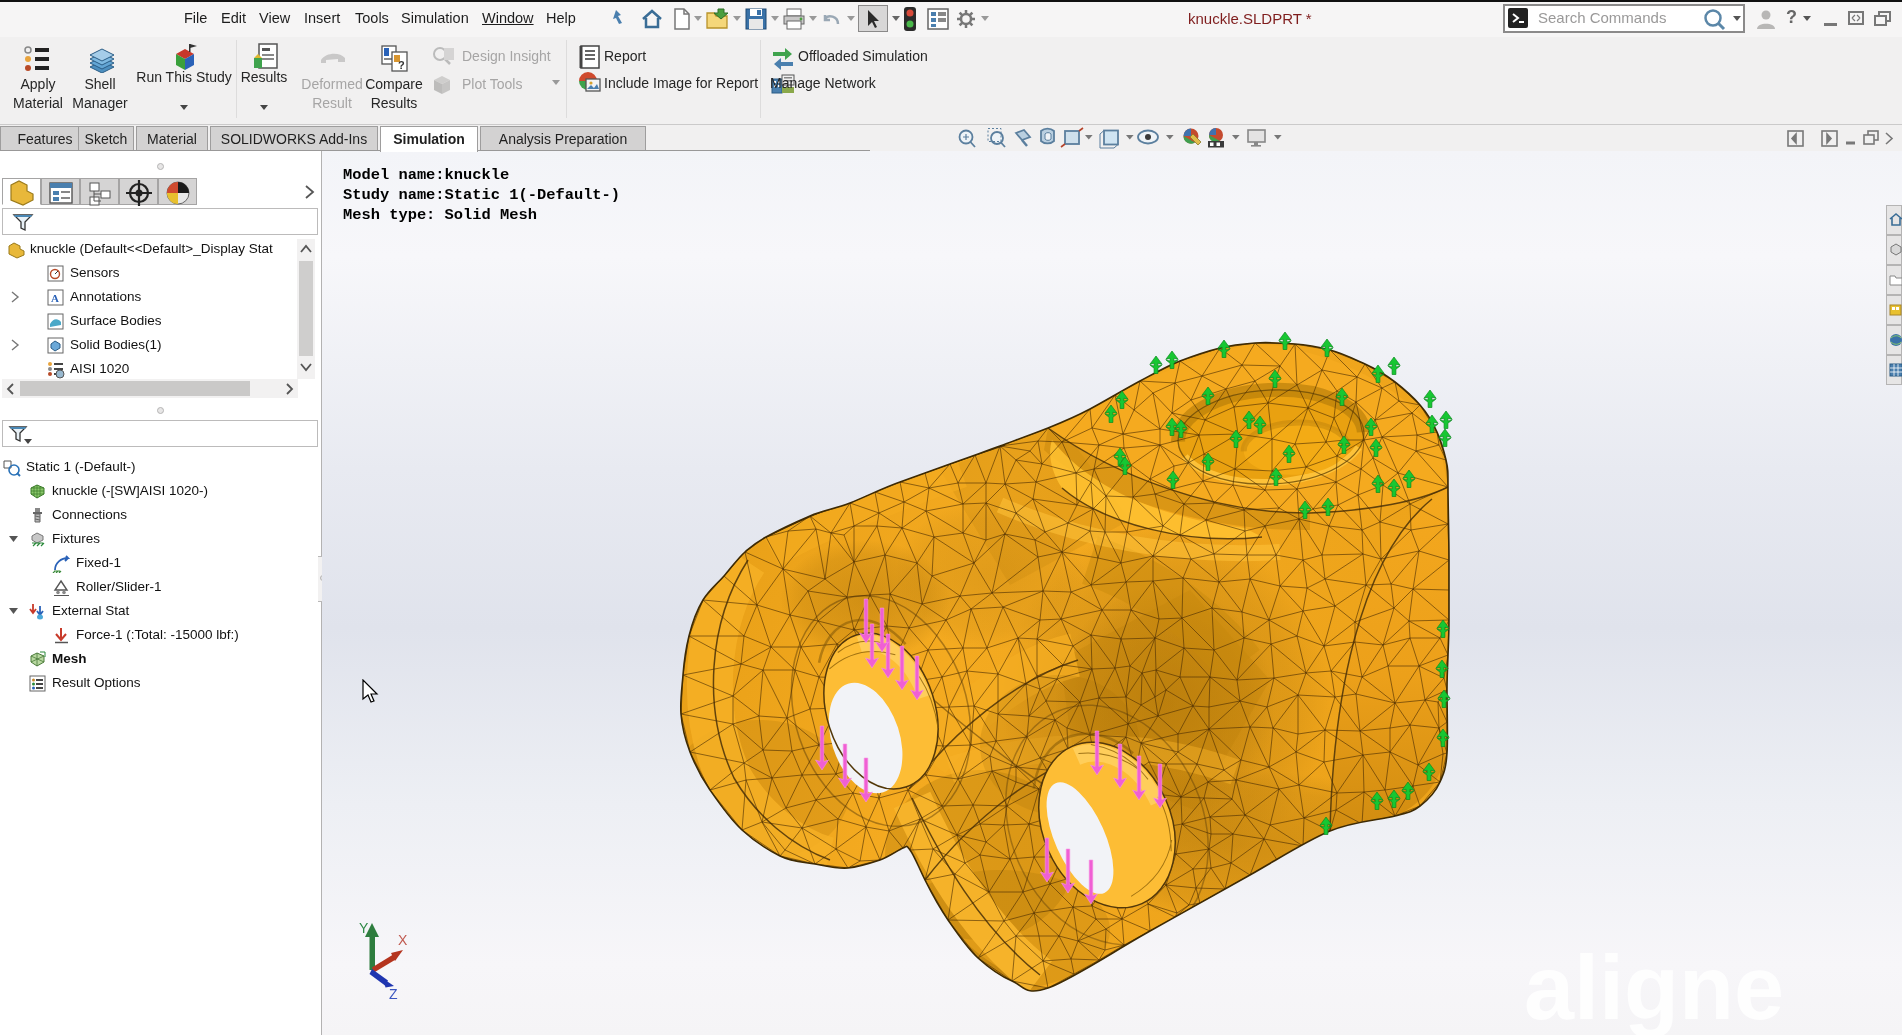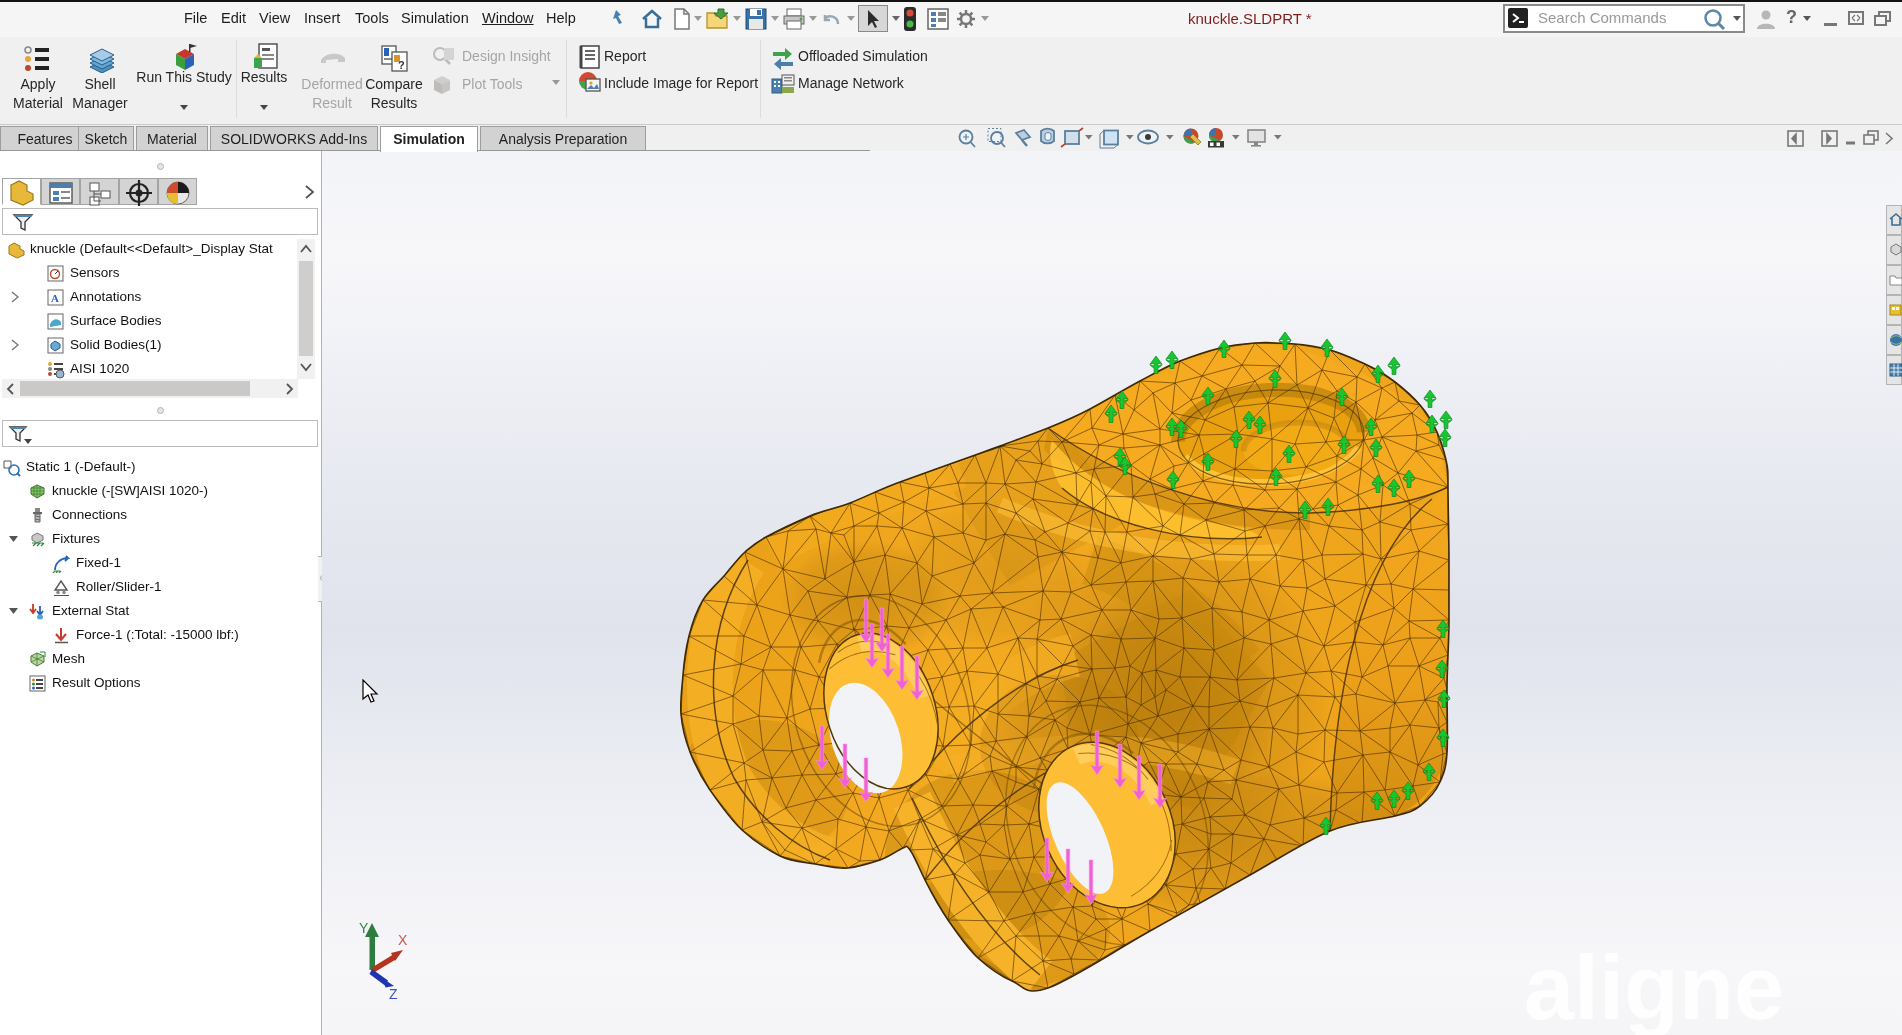--- a/index.html
+++ b/index.html
@@ -245,21 +245,21 @@
 <rect x="2" y="8" width="10" height="14" fill="#4a7fae" stroke="#2a5d86"></rect>
     <rect x="4" y="10" width="2" height="2" fill="#fff"></rect>
     <rect x="8" y="10" width="2" height="2" fill="#fff"></rect>
     <rect x="4" y="14" width="2" height="2" fill="#fff"></rect>
     <rect x="8" y="14" width="2" height="2" fill="#fff"></rect>
 <rect x="12" y="4" width="12" height="10" fill="#f0f0f0" stroke="#555"></rect>
     <rect x="14" y="6" width="8" height="1.5" fill="#888"></rect>
     <rect x="14" y="9" width="8" height="1.5" fill="#888"></rect>
 <path d="M 12 16 L 24 16 L 24 22 L 12 22 Z" fill="#8aa84a"></path>
   </svg>
-<div class="rlabel" style="left:798px;top:75px;">Manage Network</div>
+<div class="rlabel" style="left:770px;top:75px;">Manage Network</div>
 
 <div id="tabrow"></div>
 <div class="tab" style="left:0;width:90px;">Features</div>
 <div class="tab" style="left:78px;width:56px;">Sketch</div>
 <div class="tab" style="left:136px;width:72px;">Material</div>
 <div class="tab" style="left:210px;width:168px;">SOLIDWORKS Add-Ins</div>
 <div class="tab" style="left:380px;width:98px;background:#ffffff;font-weight:bold;height:26px;z-index:3;">Simulation</div>
 <div class="tab" style="left:480px;width:166px;">Analysis Preparation</div>
 <div id="tabline"></div>
 <div id="ribline"></div>
@@ -475,38 +475,39 @@
     <svg class="abs" style="left:52px;top:475px" width="19" height="19">
       <path d="M 9 2 L 9 12 M 4 8 L 9 14 L 14 8" fill="none" stroke="#c83a2a" stroke-width="2"></path>
       <path d="M 3 16.5 L 16 16.5" stroke="#555" stroke-width="1.5"></path>
     </svg>
     <div class="trow" style="left:76px;top:476px;font-weight:normal">Force-1 (:Total: -15000 lbf:)</div>
     <svg class="abs" style="left:28px;top:499px" width="19" height="19">
       <path d="M 3 6 L 9 3 L 16 6 L 16 12 L 9 16 L 3 12 Z" fill="#b8d8a0" stroke="#4a7a3a"></path>
       <path d="M 3 6 L 16 12 M 3 12 L 16 6 M 9 3 L 9 16" stroke="#4a7a3a" stroke-width="0.8" fill="none"></path>
       <path d="M 12 2 L 17 2 L 17 7" stroke="#2a8a3a" fill="none"></path>
     </svg>
-    <div class="trow" style="left:52px;top:500px;font-weight:normal">Mesh</div>
+    <div class="trow" style="left:52px;top:500px;font-weight:bold">Mesh</div>
     <svg class="abs" style="left:28px;top:523px" width="19" height="19">
       <rect x="2" y="2" width="15" height="15" fill="#fff" stroke="#666"></rect>
       <circle cx="5.5" cy="6" r="1.5" fill="#c8872a"></circle>
       <rect x="8" y="5" width="7" height="2" fill="#444"></rect>
       <circle cx="5.5" cy="10" r="1.5" fill="#2a8a3a"></circle>
       <rect x="8" y="9" width="7" height="2" fill="#444"></rect>
       <circle cx="5.5" cy="14" r="1.5" fill="#2a62b8"></circle>
       <rect x="8" y="13" width="7" height="2" fill="#444"></rect>
     </svg>
     <div class="trow" style="left:52px;top:524px;font-weight:normal">Result Options</div>
 </div>
 <div id="panelsep"></div>
 
 <div class="abs" style="left:318px;top:556px;width:13px;height:46px;background:#f2f1f1;border:1px solid #b9b8b8;border-left:none;border-radius:0 4px 4px 0;"></div>
 <div class="dotc" style="left:320px;top:575px;width:6px;height:6px;"></div>
 
 <div id="viewport">
+  <div id="vptext">Model name:knuckle<br>Study name:Static 1(-Default-)<br>Mesh type: Solid Mesh</div>
   <div id="watermark">aligne</div>
   <svg width="1580" height="884" viewBox="322 151 1580 884" style="position:absolute;left:0;top:0">
 <defs>
 <linearGradient id="rf" x1="0" y1="0" x2="0" y2="1">
  <stop offset="0" stop-color="#f4a81e"></stop>
           <stop offset="0.55" stop-color="#eca01a"></stop>
           <stop offset="1" stop-color="#d18c10"></stop>
 </linearGradient>
 <radialGradient id="shad1" cx="0.5" cy="0.5" r="0.5">
  <stop offset="0" stop-color="#966404" stop-opacity="0.34"></stop>

